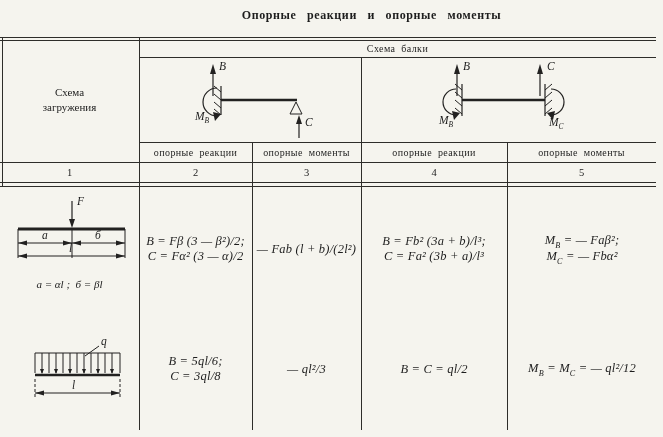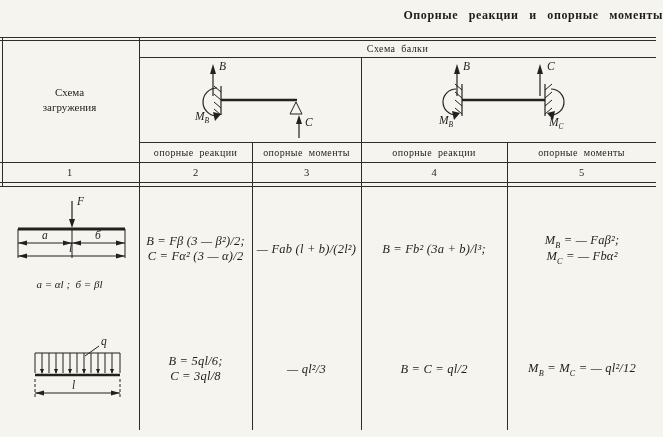--- a/index.html
+++ b/index.html
@@ -11,21 +11,21 @@
   }
   .hline{position:absolute;height:1px;background:#2e2d2a;}
   .vline{position:absolute;width:1px;background:#2e2d2a;}
   .cell{position:absolute;display:flex;align-items:center;justify-content:center;text-align:center;}
   .subhead{font-size:10px;letter-spacing:.4px;word-spacing:3px;}
   .colnum{font-size:10.5px;}
   .fml{font-style:italic;font-size:12.5px;letter-spacing:.2px;}
   .fml sub{font-size:.65em;font-style:italic;}
   .stack{flex-direction:column;}
   .title{
-    position:absolute;top:8px;left:80px;right:0;text-align:right;
+    position:absolute;top:8px;left:80px;right:0;text-align:center;
     font-weight:bold;font-size:12px;letter-spacing:.6px;word-spacing:7px;
   }
   .diag{position:absolute;}
   .diag svg{position:absolute;left:0;top:0;}
   .dlabel{position:absolute;font-style:italic;font-size:11.5px;white-space:nowrap;}
   .dlabel sub{font-size:.65em;}
   .note{font-style:italic;font-size:11px;white-space:pre;}
   .prelabel{white-space:pre-line;font-size:11px;line-height:1.35;}
   svg line,svg path,svg polyline{stroke:#222120;fill:none;}
   svg polygon.ah{fill:#222120;stroke:none;}
@@ -175,20 +175,21 @@
 
   <div class="cell stack" style="left:140px;top:190px;width:111px;height:118px">
     <div class="fml">B = Fβ (3 — β²)/2;</div>
     <div class="fml">C = Fα² (3 — α)/2</div>
   </div>
   <div class="cell" style="left:253px;top:190px;width:107px;height:118px">
     <div class="fml">— Fab (l + b)/(2l²)</div>
   </div>
   <div class="cell stack" style="left:362px;top:190px;width:144px;height:118px">
     <div class="fml">B = Fb² (3a + b)/l³;</div>
+    <div class="fml">C = Fa² (3b + a)/l³</div>
   </div>
   <div class="cell stack" style="left:508px;top:190px;width:148px;height:118px">
     <div class="fml">M<sub>B</sub> = — Faβ²;</div>
     <div class="fml">M<sub>C</sub> = — Fbα²</div>
   </div>
 
   <div class="cell stack" style="left:140px;top:316px;width:111px;height:106px">
     <div class="fml">B = 5ql/6;</div>
     <div class="fml">C = 3ql/8</div>
   </div>

